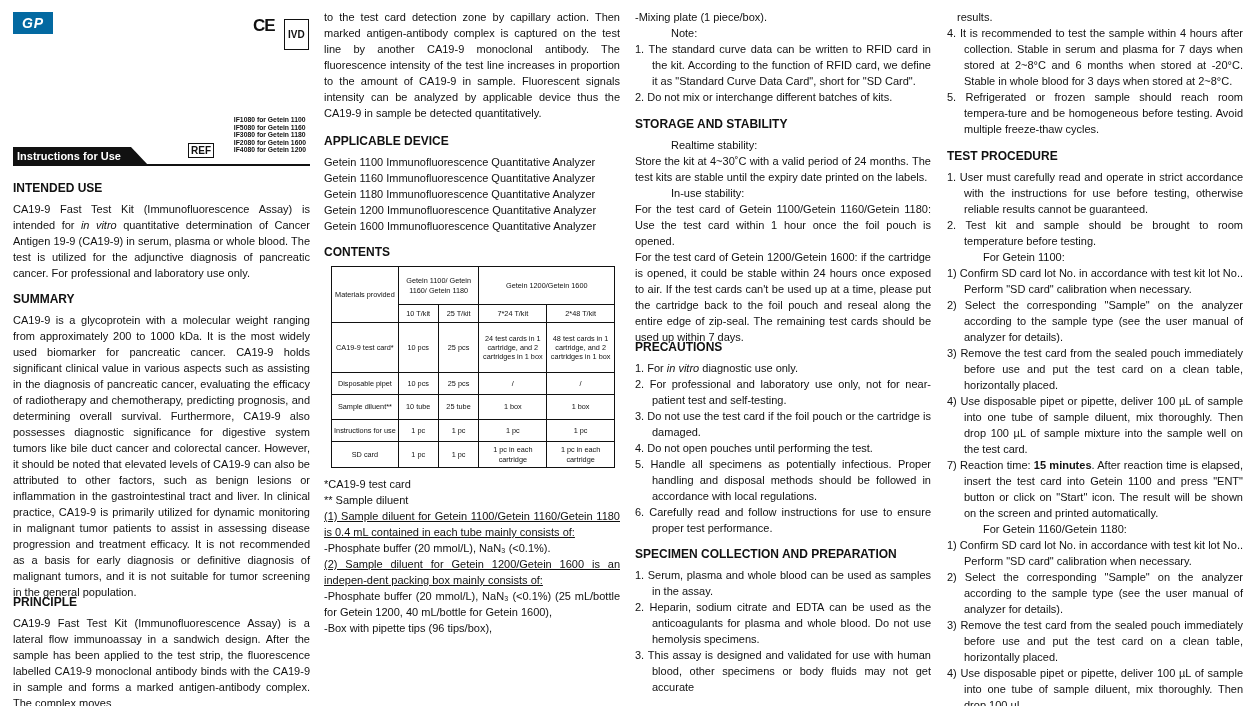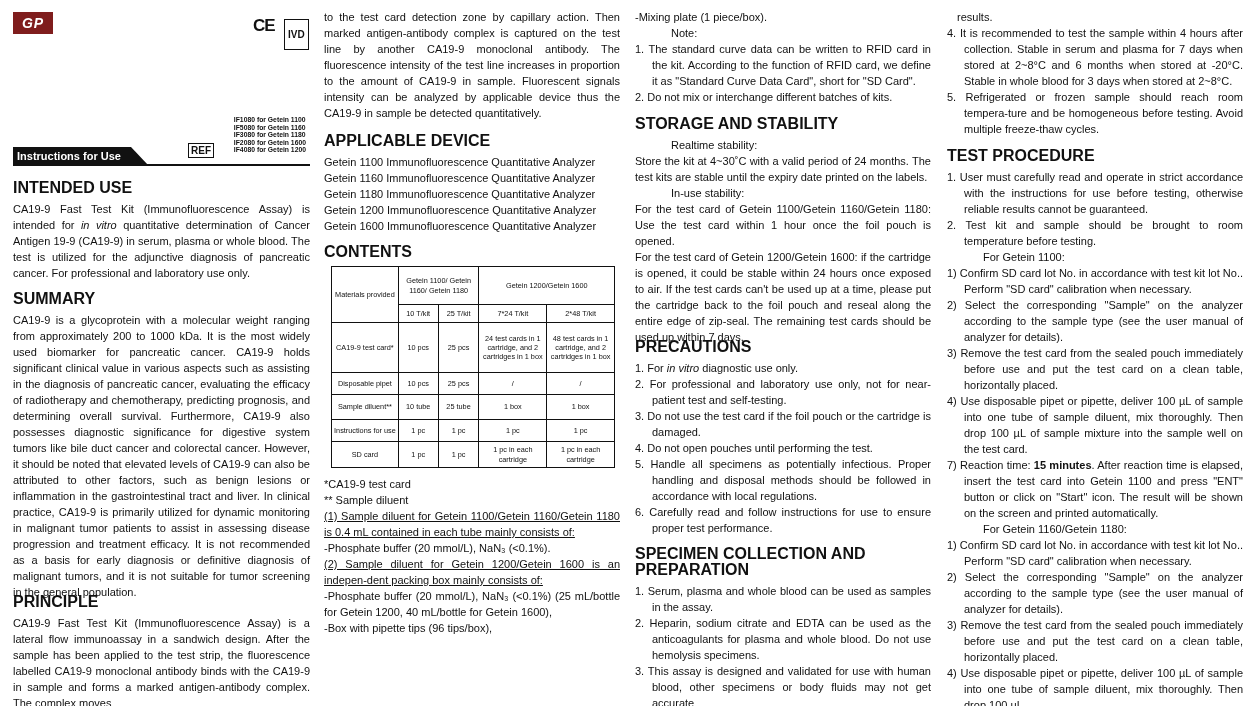--- a/index.html
+++ b/index.html
@@ -5,27 +5,27 @@
   * { box-sizing: border-box; margin: 0; padding: 0; }
   html, body { width: 1256px; height: 706px; overflow: hidden; background: #ffffff; }
   body { font-family: "Liberation Sans", sans-serif; color: #111; font-size: 11px; line-height: 16px; position: relative; }
   .col { position: absolute; top: 0; bottom: 0; }
   #c1 { left: 13px; width: 297px; }
   #c2 { left: 324px; width: 296px; }
   #c3 { left: 635px; width: 296px; }
   #c4 { left: 947px; width: 296px; }
 
   p { text-align: justify; }
-  .h { font-weight: bold; font-size: 16px; letter-spacing: 0; }
+  .h { font-weight: bold; font-size: 12px; letter-spacing: 0; }
   .sub { font-weight: normal; margin-left: 36px; }
   .u { text-decoration: underline; }
   .ol li, .ol .li { list-style: none; padding-left: 17px; text-indent: -17px; text-align: justify; }
 
   
-  .logo { position: absolute; left: 0; top: 12px; width: 40px; height: 22px; background: #7f1d1d; color: #fff; font-weight: bold; font-style: italic; font-size: 14px; line-height: 22px; text-align: center; letter-spacing: 1px; }
+  .logo { position: absolute; left: 0; top: 12px; width: 40px; height: 22px; background: #0369a1; color: #fff; font-weight: bold; font-style: italic; font-size: 14px; line-height: 22px; text-align: center; letter-spacing: 1px; }
   .ce { position: absolute; left: 240px; top: 18px; font-size: 17px; font-weight: bold; letter-spacing: -1px; }
   .ivd { position: absolute; left: 271px; top: 19px; border: 1.5px solid #111; font-size: 10px; font-weight: bold; line-height: 13px; padding: 8px 3px; }
   .title { position: absolute; left: 0; width: 297px; top: 44px; text-align: center; font-weight: bold; font-size: 15.5px; line-height: 18px; }
   .refs { position: absolute; right: 4px; top: 116px; text-align: left; font-size: 6.8px; line-height: 7.6px; font-weight: bold; }
   .refbox { position: absolute; left: 175px; top: 143px; border: 1.5px solid #111; font-size: 10px; font-weight: bold; line-height: 13px; padding: 0 2px; }
   .ifu { position: absolute; left: 0; top: 147px; width: 135px; height: 18px; background: #111; color: #fff; font-weight: bold; font-size: 11px; line-height: 19px; padding-left: 4px; clip-path: polygon(0 0, 118px 0, 135px 100%, 0 100%); }
   .hr { position: absolute; left: 0; right: 0; top: 164px; height: 2px; background: #111; }
 
   .blk { position: absolute; left: 0; right: 0; }
 

